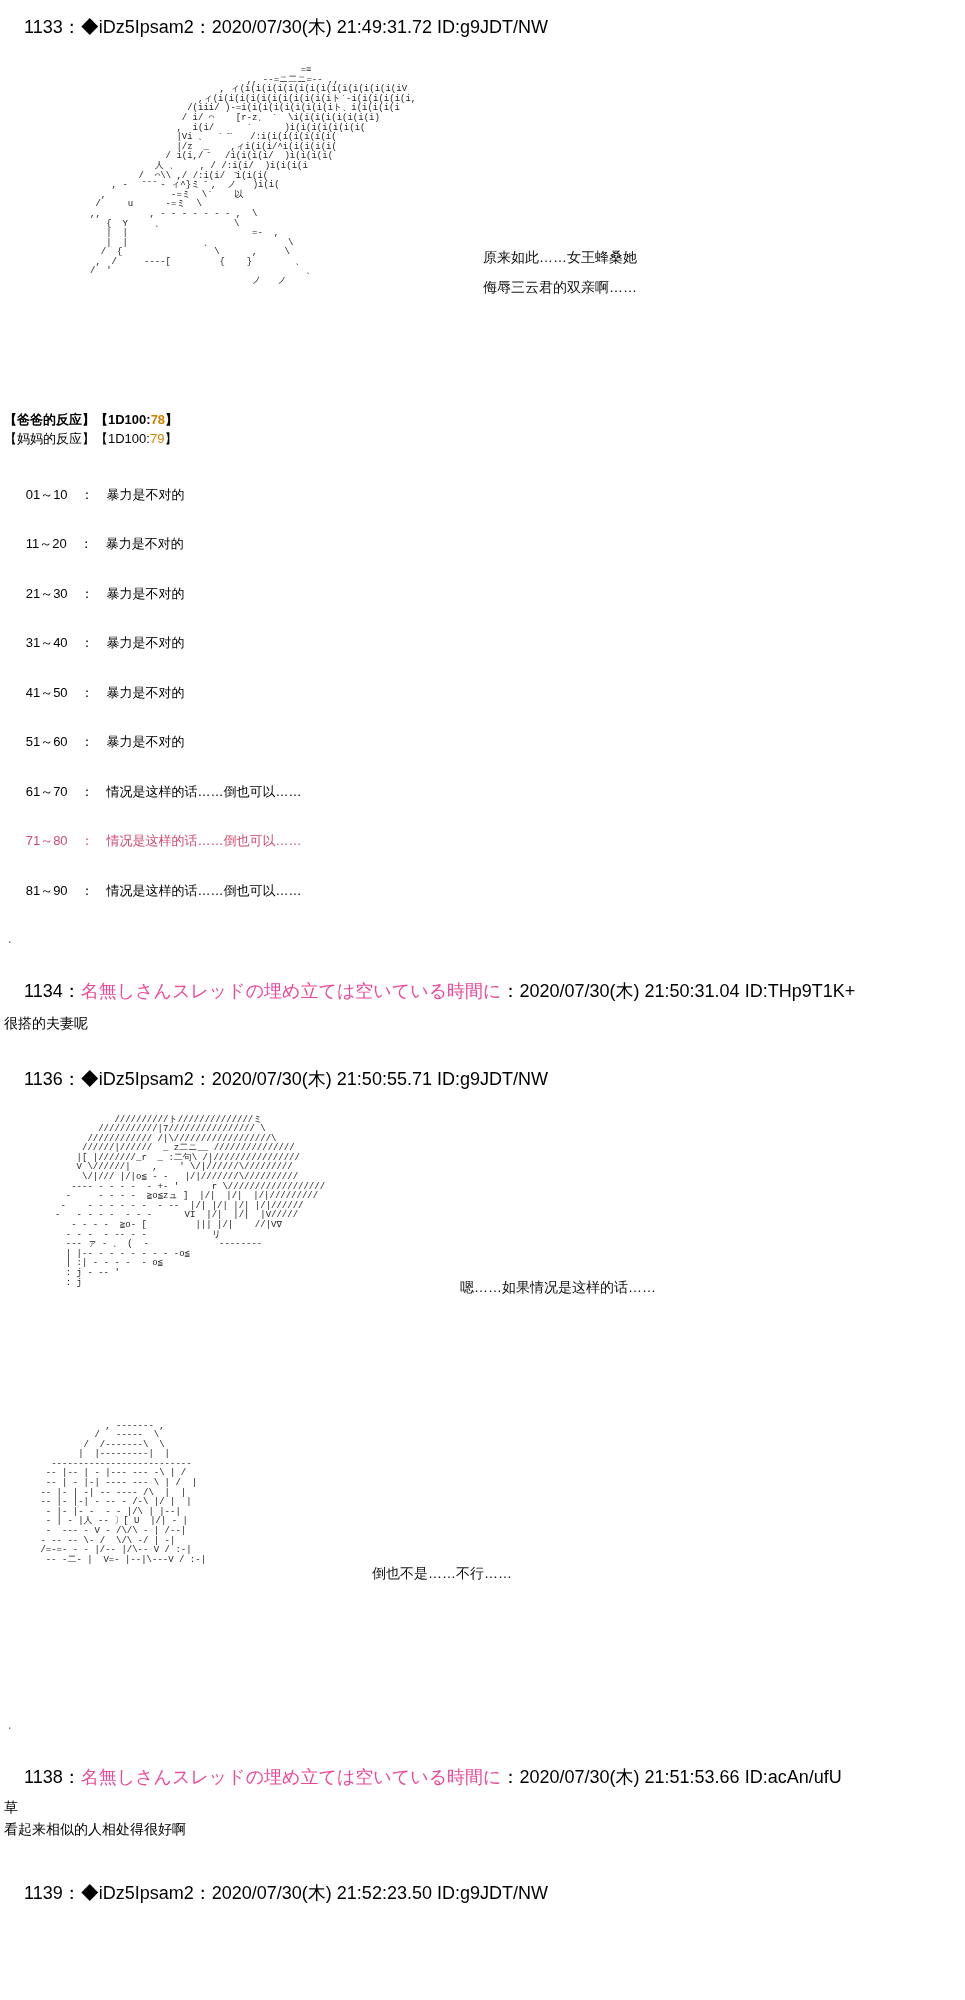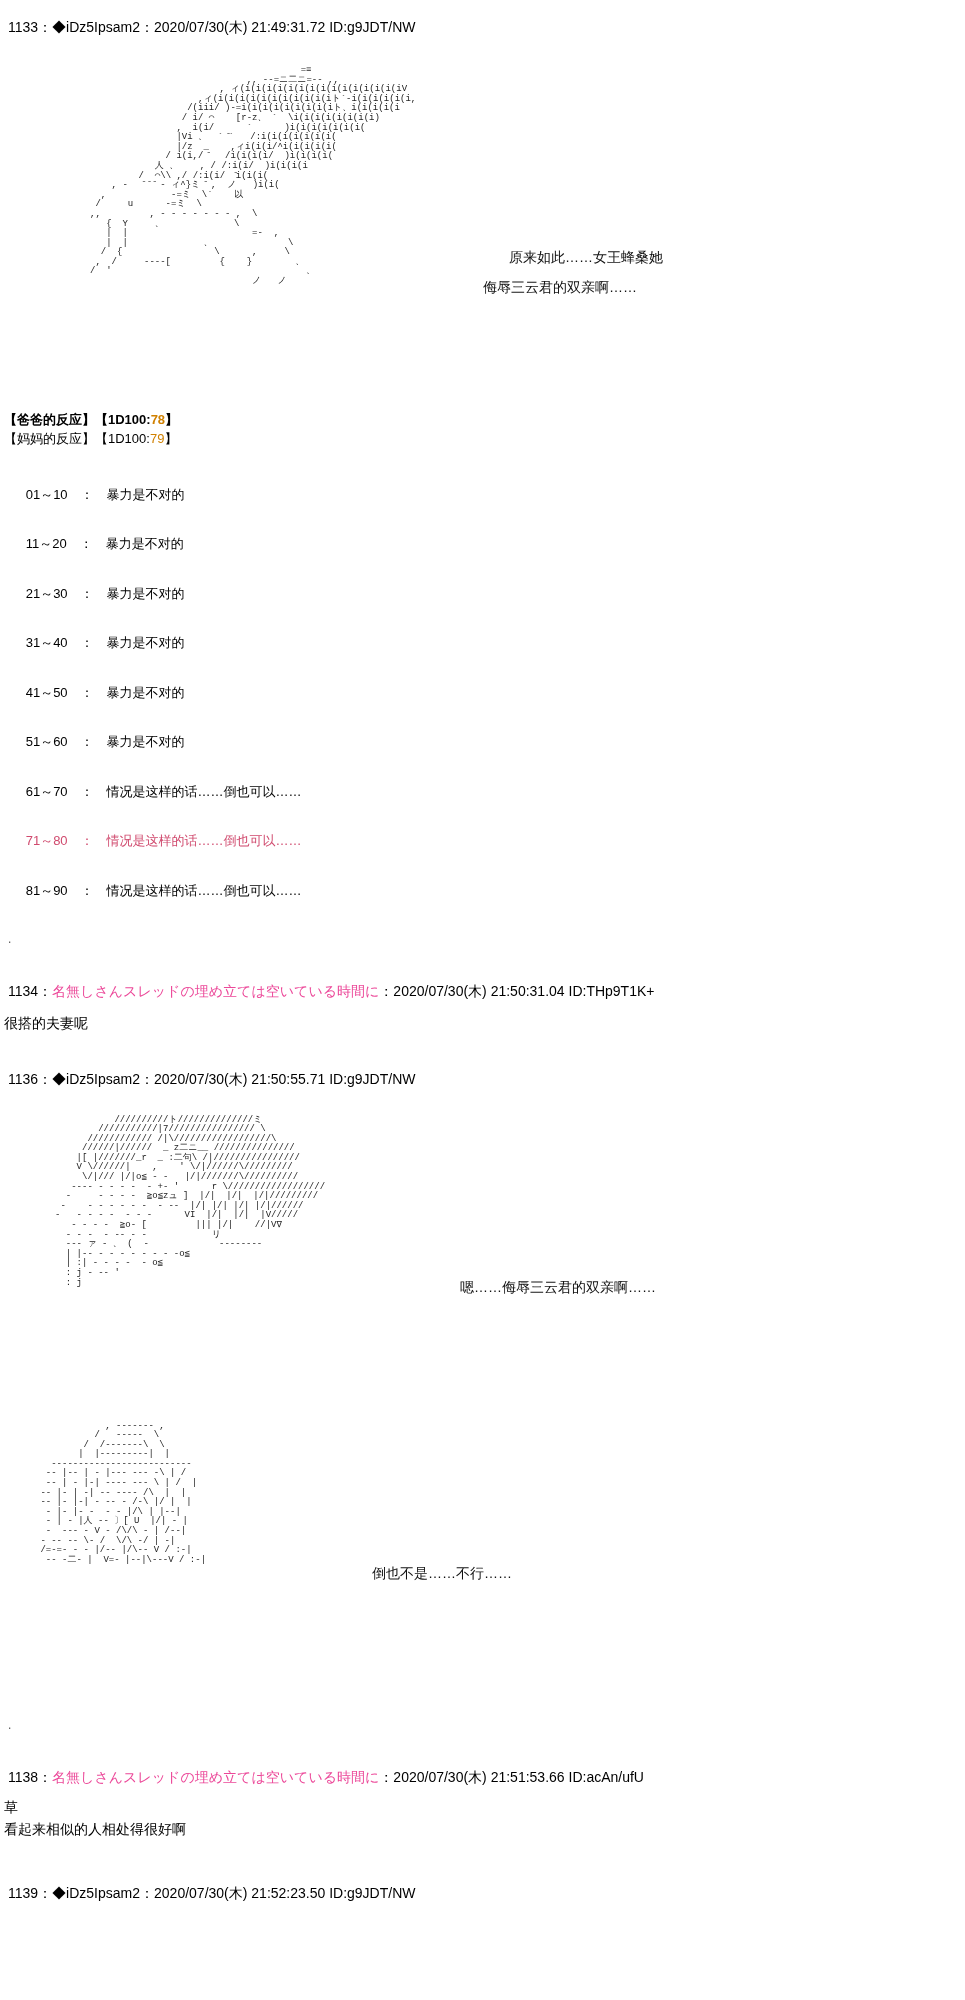--- a/index.html
+++ b/index.html
@@ -12,23 +12,23 @@
     font-family: "Liberation Sans", sans-serif;
     color: #000000;
   }
   .page {
     position: relative;
     width: 965px;
     min-height: 2000px;
     overflow: hidden;
   }
   .post-header {
-    font-size: 14px;
+    font-size: 18px;
     color: #000000;
-    padding: 0 0 0 8px;
+    padding: 0 0 0 24px;
     line-height: 18px;
     white-space: nowrap;
   }
   .post-name { color: #ec4899; }
   .post-name.tripped { color: #000000; }
   .sep { color: #000000; }
   .aa {
     font-family: "Liberation Mono", "DejaVu Sans Mono", monospace;
     font-size: 9px;
     line-height: 9.6px;
@@ -101,21 +101,21 @@
   ,            ‐=ミ  \`    以
  /     u      ‐=ミ  \
 ,,         , - ‐ ‐ ‐ ‐ ‐ ‐ ,  \
    {  Y     、             \
    |  |                       =‐  ,
    |  |              、              \
   /  {                 \      ,     \
  ,  /     ‐‐‐‐[         {    }        、
 /  '                                    、
                               ノ   ノ</div>
-    <div class="speech" style="left:509px; top:178px;">原来如此……女王蜂桑她</div>
+    <div class="speech" style="left:483px; top:178px;">原来如此……女王蜂桑她</div>
     <div class="speech" style="left:483px; top:208px;">侮辱三云君的双亲啊……</div>
   </div>
 
   <div class="dice-block" style="margin-top:14px;font-weight:bold;">
     <span>【爸爸的反应】</span><span>【1D100:</span><span class="dice-value">78</span><span>】</span>
   </div>
   <div class="dice-block">
     <span>【妈妈的反应】</span><span>【1D100:</span><span class="dice-value alt">79</span><span>】</span>
   </div>
 
@@ -178,21 +178,21 @@
   ‐     ‐ ‐ ‐ ‐  ≧o≦zュ ]  |/|  |/|  |/|/////////
  ‐    ‐ ‐ ‐ ‐ ‐ ‐  ‐ ‐‐  |/| |/| |/| |/|//////
 ‐   ‐ ‐ ‐ ‐  ‐ ‐ ‐      VI  |/|  |/|  |V/////
    ‐ ‐ ‐ ‐  ≧o‐ [         ||| |/|    //|V∇
   ‐ ‐ ‐  ‐ ‐‐ ‐ ‐            リ
   ‐‐‐ ァ ‐ 、 (  ‐             ‐‐‐‐‐‐‐‐
   | |‐‐ ‐ ‐ ‐ ‐ ‐ ‐ ‐ ‐o≦
   | :| ‐ ‐ ‐ ‐  ‐ o≦
   : j ‐ ‐‐ '
   : j</div>
-    <div class="speech" style="left:460px; top:158px;">嗯……侮辱三云君的双亲啊……</div>
+    <div class="speech" style="left:460px; top:158px;">嗯……如果情况是这样的话……</div>
   </div>
 
   <div class="aa-wrap" style="height:290px; margin-top:6px;">
     <div class="aa" style="position:absolute; left:35px; top:0;">             , ‐‐‐‐‐‐‐ ,
            /   ‐‐‐‐‐  \
          /  /‐‐‐‐‐‐‐\  \
         |  |‐‐‐‐‐‐‐‐‐|  |
    ‐‐‐‐‐‐‐‐‐‐‐‐‐‐‐‐‐‐‐‐‐‐‐‐‐‐
   ‐‐ |‐‐ | ‐ |‐‐‐ ‐‐‐ ‐\ | /
   ‐‐ | ‐ |‐| ‐‐‐‐ ‐‐‐ \ | /  |

